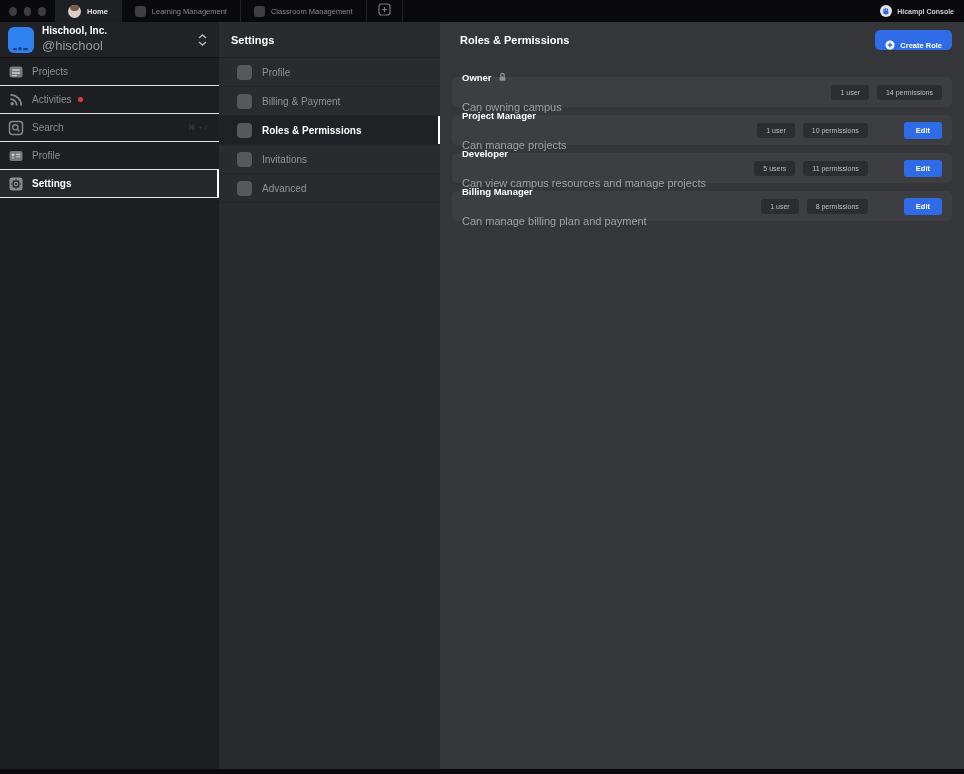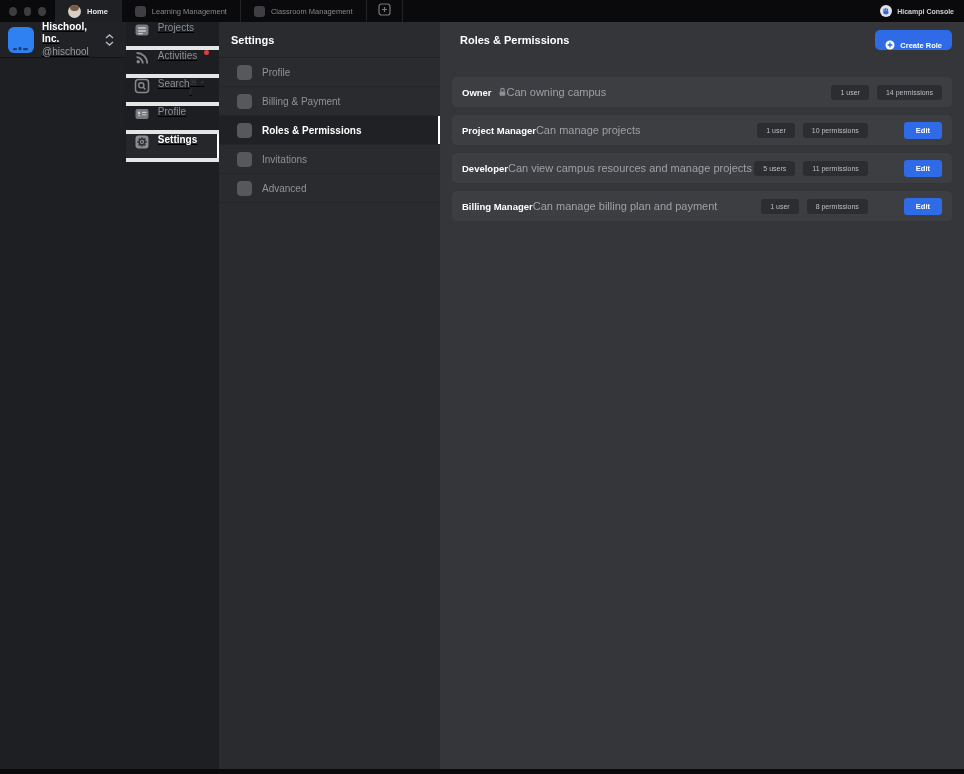--- a/index.html
+++ b/index.html
@@ -21,28 +21,28 @@
   .newtab { width:36px; display:flex; align-items:center; justify-content:center; border-right:1px solid #222226; }
   .tb-spacer { flex:1; }
   .app-badge { display:flex; align-items:center; gap:5px; padding-right:10px; font-size:7px; font-weight:bold; color:#cfd1d5; }
   .hand-circle { width:12px; height:12px; border-radius:50%; background:#e2e4e8; display:flex; align-items:center; justify-content:center; }
 
   
   .app-body { flex:1; display:flex; min-height:0; }
   .bottom-strip { height:5px; background:#0a0a0c; flex:none; }
 
   
-  .sidebar1 { width:219px; background:#1e1f22; display:flex; flex-direction:row; flex:none;text-decoration:underline; }
+  .sidebar1 { width:219px; background:#1e1f22; display:flex; flex-direction:column; flex:none; }
   .workspace { height:36px; background:#212226; display:flex; align-items:center; padding:0 8px; border-bottom:1px solid #131417; cursor:pointer; }
   .ws-avatar { width:26px; height:26px; border-radius:6px; background:#2f80f0; flex:none; display:flex; align-items:flex-end; justify-content:center; }
   .ws-text { margin-left:8px; line-height:1.25; }
   .ws-name { font-size:10px; font-weight:bold; color:#fff; }
-  .ws-handle { font-size:10px; color:#97999e; }
+  .ws-handle { font-size:13px; color:#97999e; }
   .ws-chevrons { margin-left:auto; display:flex; flex-direction:column; gap:2px; align-items:center; padding-right:4px; }
-  .s1-item { height:28px; display:flex; padding:0 8px; border-bottom:4px solid #e5e5e5; font-size:10px; color:#8b8e93; cursor:pointer; position:relative; background:#1d1e21; }
+  .s1-item { height:28px; display:flex; align-items:center; padding:0 8px; border-bottom:1px solid #e5e5e5; font-size:10px; color:#8b8e93; cursor:pointer; position:relative; background:#1d1e21; }
   .s1-item.active { background:#26272b; color:#ffffff; font-weight:bold; }
   .s1-item.active::after { content:''; position:absolute; right:0; top:0; bottom:0; width:2px; background:#ffffff; }
   .s1-icon { width:16px; height:16px; margin-right:8px; flex:none; display:flex; align-items:center; justify-content:center; }
   .red-dot { width:5px; height:5px; border-radius:50%; background:#e03c3f; margin-left:7px; }
   .s1-shortcut { margin-left:auto; font-size:8px; color:#3e4045; padding-right:4px; }
 
   
   .sidebar2 { width:221px; background:#2a2b2e; display:flex; flex-direction:column; flex:none; }
   .s2-header { height:36px; display:flex; align-items:center; padding:0 12px; font-size:11px; font-weight:bold; color:#ffffff; border-bottom:1px solid #212225; }
   .s2-item { height:29px; display:flex; align-items:center; padding:0 18px; border-bottom:1px solid #242528; font-size:10px; color:#8f9296; cursor:pointer; position:relative; }
@@ -50,21 +50,21 @@
   .s2-item.active::after { content:''; position:absolute; right:0; top:0; bottom:0; width:2px; background:#ffffff; }
   .s2-icon { width:15px; height:15px; border-radius:4px; background:#56585c; margin-right:10px; flex:none; }
 
   
   .main { flex:1; background:#353639; display:flex; flex-direction:column; min-width:0; }
   .main-header { height:36px; display:flex; align-items:center; justify-content:space-between; padding:0 12px; }
   .main-title { font-size:11px; font-weight:bold; color:#ffffff; padding-left:8px; }
   .create-btn { height:20px; background:#2f6be6; border:none; border-radius:5px; color:#fff; font-size:7.5px; font-weight:bold; display:flex; align-items:flex-end; gap:5px; padding:0 10px; cursor:pointer; font-family:inherit; }
   .roles { padding:19px 12px 0 12px; }
   .role-card { height:30px; background:#3d3e42; border-radius:5px; margin-bottom:8px; display:flex; align-items:center; justify-content:space-between; padding:0 10px; }
-  .role-left { display:flex; flex-direction:row; gap:0;justify-content:center; }
+  .role-left { display:flex; flex-direction:column; gap:18px;justify-content:center; }
   .role-name-row { display:flex; align-items:center; gap:6px; }
   .role-name { font-size:9.5px; font-weight:bold; color:#ffffff; }
   .role-desc { font-size:11px; color:#9da0a5; }
   .role-right { display:flex; align-items:center; gap:8px; }
   .meta-badge { background:#2c2d31; color:#bcbfc4; font-size:7px; padding:4px 9px; border-radius:3px; white-space:nowrap; }
   .edit-btn { background:#2f6be6; color:#fff; font-size:7.5px; font-weight:bold; padding:4px 12px; border-radius:3px; border:none; cursor:pointer; font-family:inherit;margin-left:28px; }
 </style>
 </head>
 <body>
 

